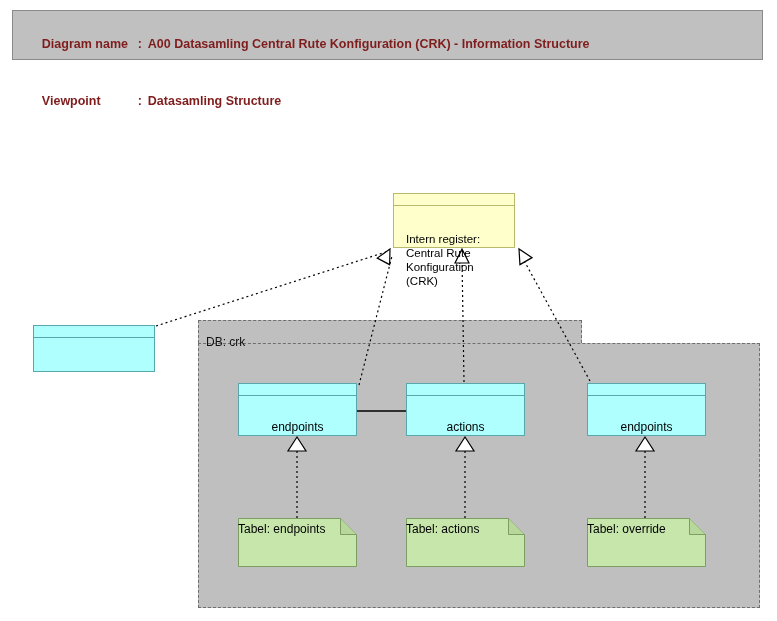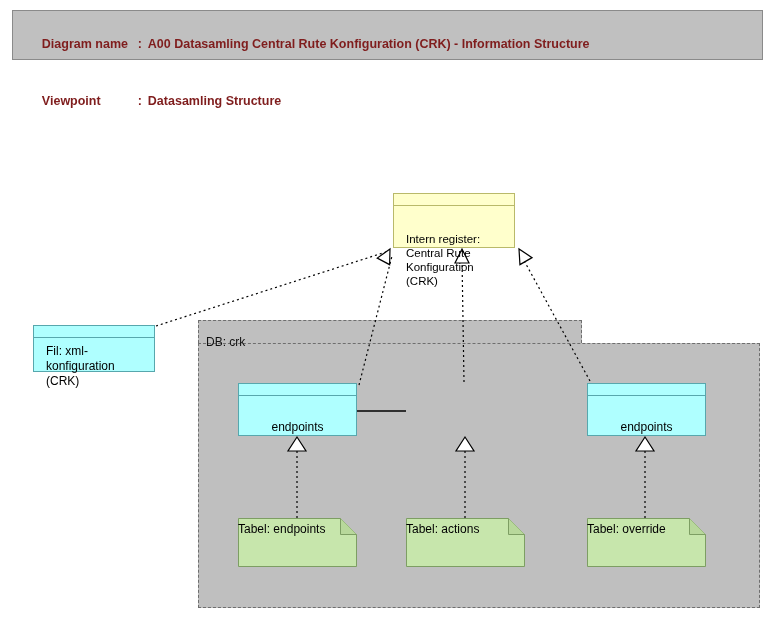--- a/index.html
+++ b/index.html
@@ -195,28 +195,31 @@
     <polygon points="645,437 636,451 654,451" fill="#ffffff" stroke="#000000" stroke-width="1.2"></polygon>
   </svg>
 
   <div class="node yellow" style="left:393px; top:193px; width:122px; height:55px;">
     <div class="stripe"></div>
     <div class="node-label">Intern register:<br>Central Rute<br>Konfiguration (CRK)</div>
   </div>
 
   <div class="node cyan" style="left:33px; top:325px; width:122px; height:47px;">
     <div class="stripe"></div>
-    <div class="node-label">Fil: xml-<br>konfiguration (CRK)</div>
   </div>
 
   <div class="node cyan" style="left:238px; top:383px; width:119px; height:53px;">
     <div class="stripe"></div>
     <div class="node-label">endpoints</div>
   </div>
 
+  <div class="node cyan" style="left:406px; top:383px; width:119px; height:53px;">
+    <div class="stripe"></div>
+    <div class="node-label">actions</div>
+  </div>
 
   <div class="node cyan" style="left:587px; top:383px; width:119px; height:53px;">
     <div class="stripe"></div>
     <div class="node-label">endpoints</div>
   </div>
 
   <div class="artifact" style="left:238px; top:518px;">
     <svg width="119" height="49" viewBox="0 0 119 49" xmlns="http://www.w3.org/2000/svg">
       <path d="M0.5,0.5 H102.5 L118.5,16.5 V48.5 H0.5 Z" fill="#c7e6ac" stroke="#7d9e63" stroke-width="1"></path>
       <path d="M102.5,0.5 V16.5 H118.5" fill="#b8d89b" stroke="#7d9e63" stroke-width="1"></path>

